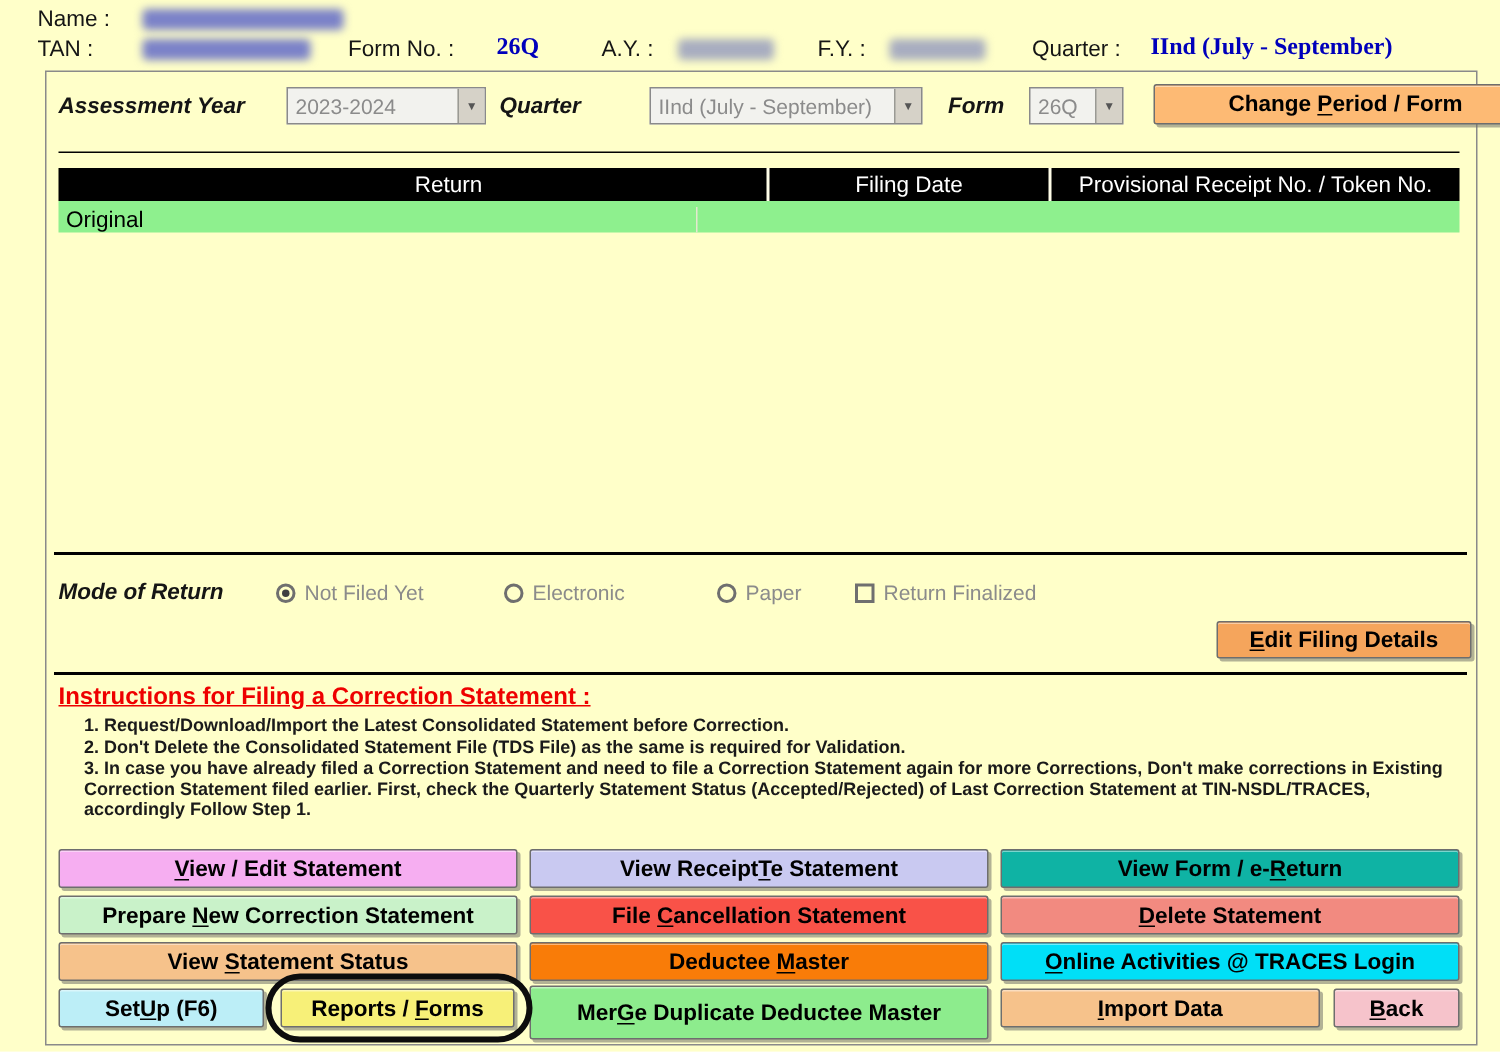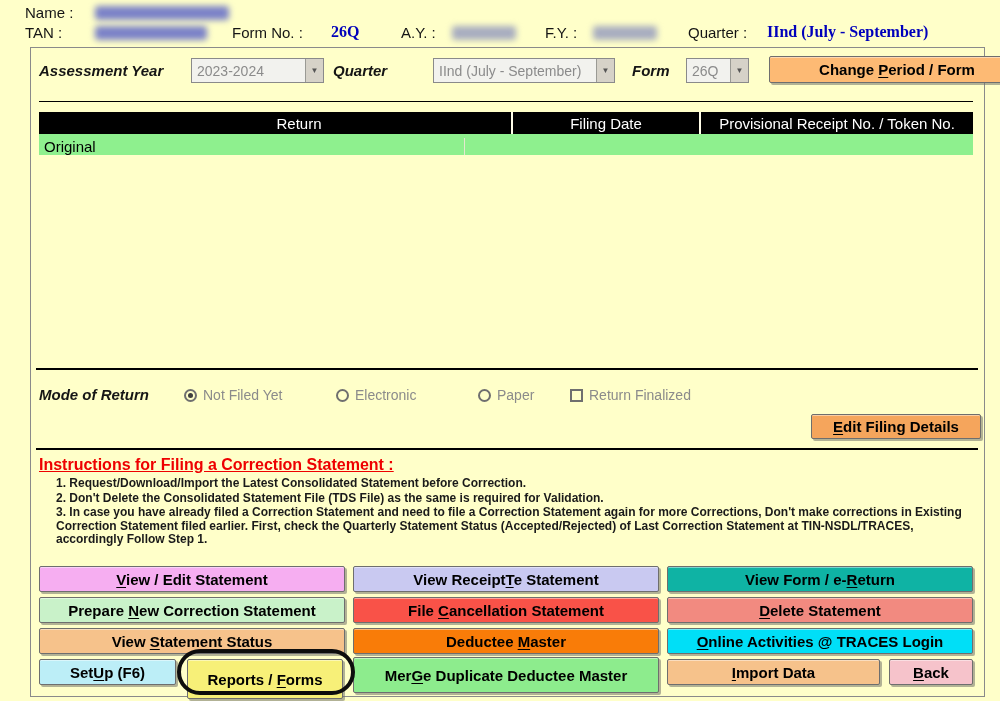--- a/index.html
+++ b/index.html
@@ -142,21 +142,21 @@
     <div class="abs btn" style="left: 636px; top: 580px; width: 306px; height: 26px; background: rgb(0, 223, 247);">
       <span class="btn-label"><span class="k">O</span><span>nline Activities @ TRACES Login</span></span>
     </div>
     <div class="abs btn" style="left: 322px; top: 580px; width: 306px; height: 26px; background: rgb(249, 124, 8);">
       <span class="btn-label"><span>Deductee </span><span class="k">M</span><span>aster</span></span>
     </div>
 
     <div class="abs btn" style="left: 8px; top: 611px; width: 137px; height: 26px; background: rgb(188, 238, 247);">
       <span class="btn-label"><span>Set</span><span class="k">U</span><span>p (F6)</span></span>
     </div>
-    <div class="abs btn" style="left: 156px; top: 611px; width: 156px; height: 40px; background: rgb(247, 240, 120);">
+    <div class="abs btn" style="left: 156px; top: 611px; width: 156px; height: 26px; background: rgb(247, 240, 120);">
       <span class="btn-label"><span>Reports / </span><span class="k">F</span><span>orms</span></span>
     </div>
     <div class="abs btn" style="left: 322px; top: 609px; width: 306px; height: 36px; background: rgb(141, 236, 141);">
       <span class="btn-label"><span>Mer</span><span class="k">G</span><span>e Duplicate Deductee Master</span></span>
     </div>
     <div class="abs btn" style="left: 636px; top: 611px; width: 213px; height: 26px; background: rgb(246, 194, 139);">
       <span class="btn-label"><span class="k">I</span><span>mport Data</span></span>
     </div>
     <div class="abs btn" style="left: 858px; top: 611px; width: 84px; height: 26px; background: rgb(246, 195, 203);">
       <span class="btn-label"><span class="k">B</span><span>ack</span></span>

